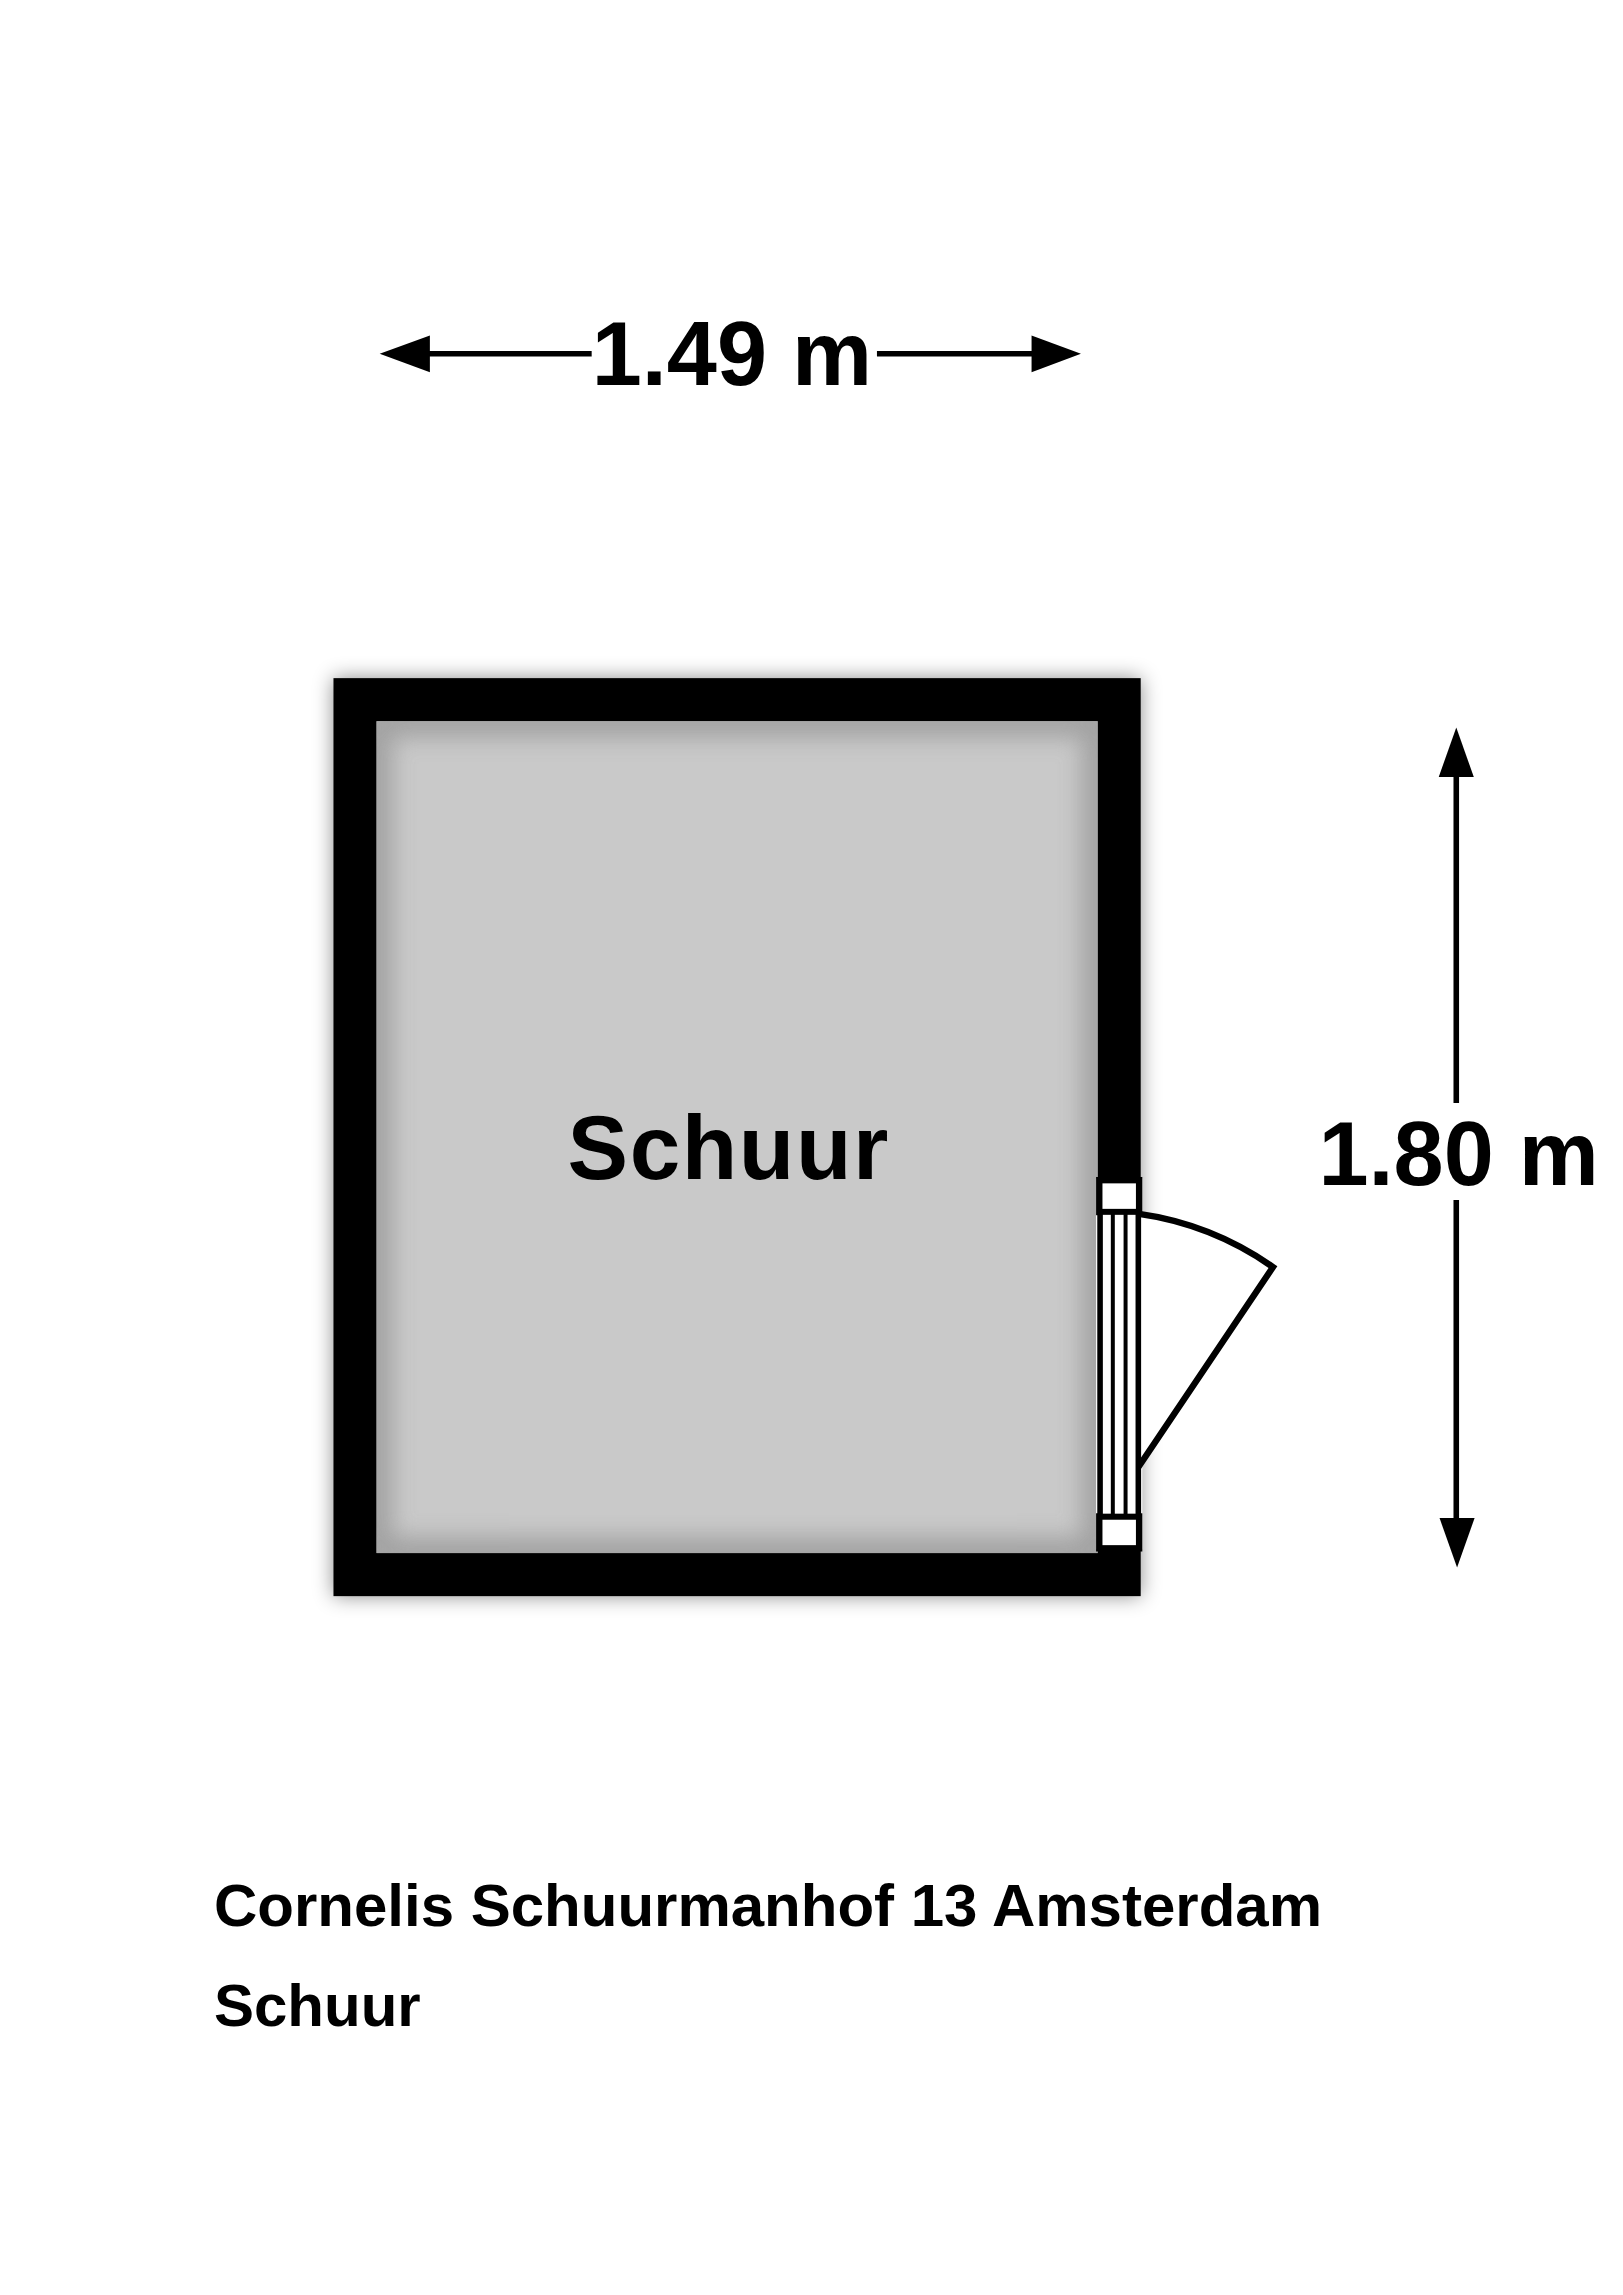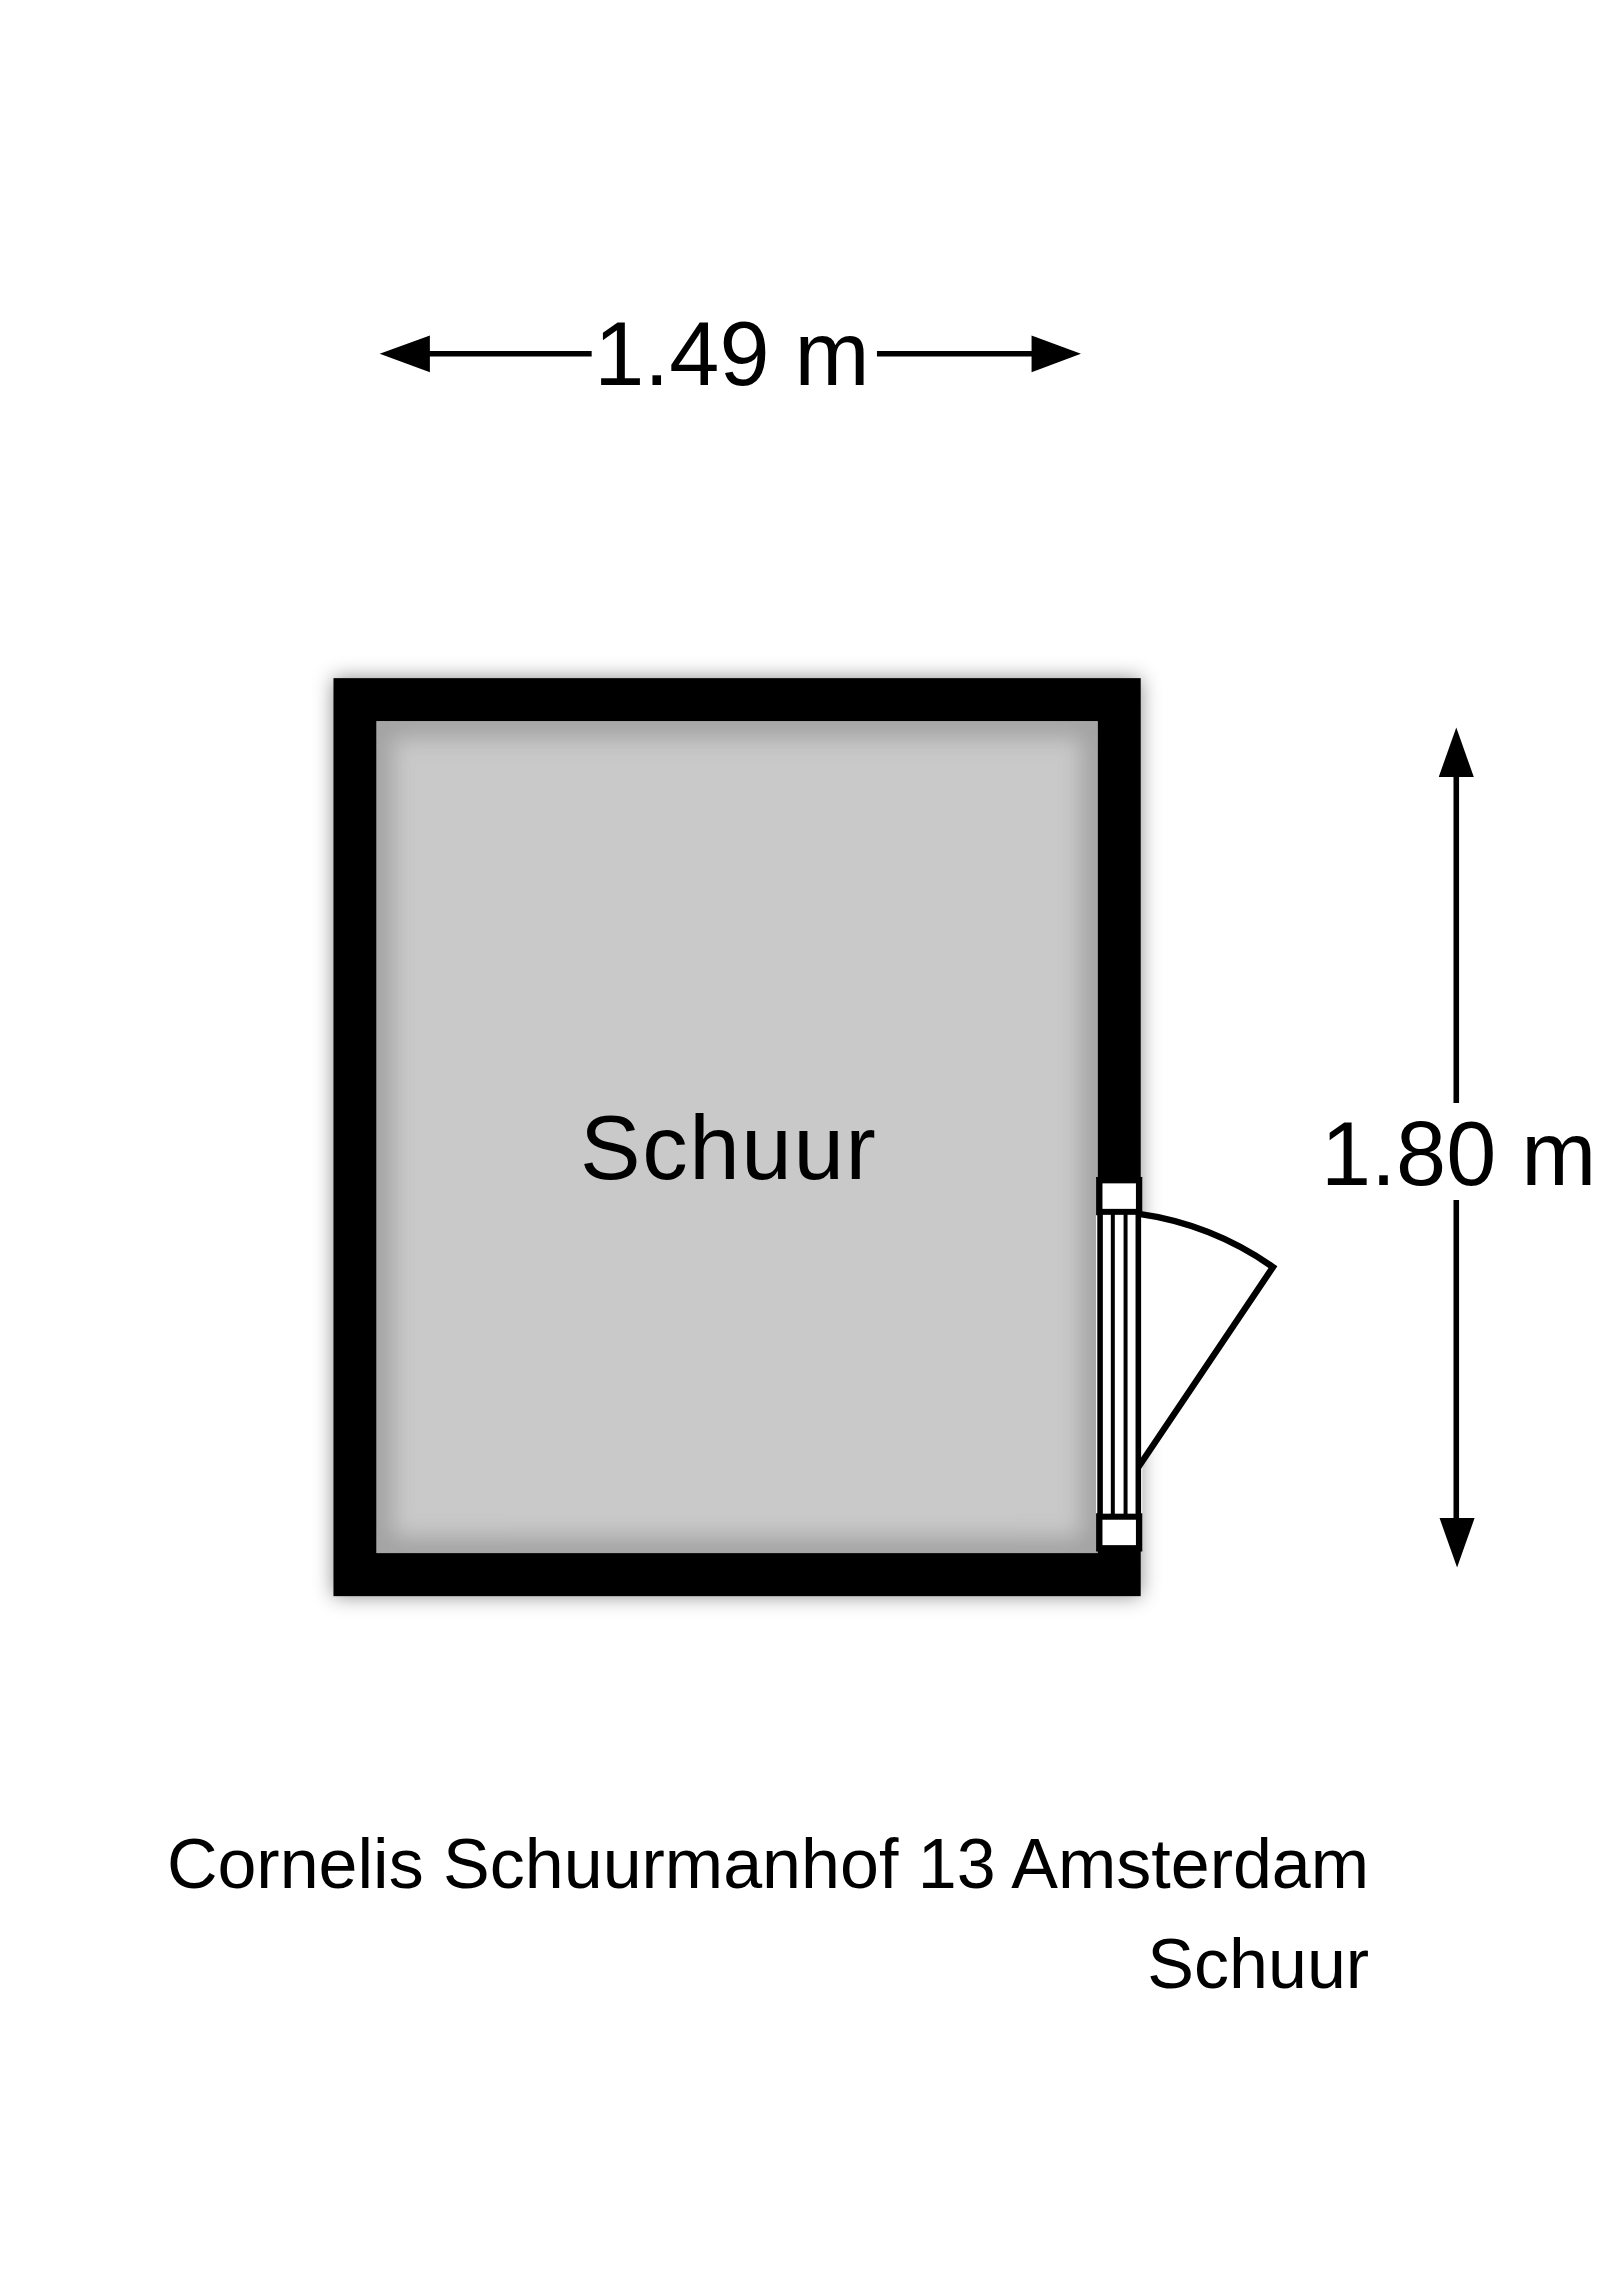--- a/index.html
+++ b/index.html
@@ -7,20 +7,21 @@
     padding: 0;
     background: #ffffff;
   }
   .canvas {
     position: relative;
     width: 1624px;
     height: 2295px;
     background: var(--background, #ffffff);
     overflow: hidden;
     font-family: "Liberation Sans", "DejaVu Sans", sans-serif;
+    font-weight: bold;
   }
   svg.plan {
     position: absolute;
     left: 0;
     top: 0;
     display: block;
   }
   
   .wall  { fill: var(--wall, #000000); }
   .floor { fill: var(--floor, #c9c9c9); }
@@ -44,24 +45,24 @@
     font-family: "Liberation Sans", "DejaVu Sans", sans-serif;
     font-size: 114px;
     letter-spacing: 2px;
     text-anchor: middle;
     fill: var(--text, #000);
   }
   
   .caption {
     position: absolute;
     left: 768px;
-    top: 1814px;
+    top: 1856px;
     transform: translateX(-50%);
-    text-align: right;
-    font-size: 70px;
+    text-align: left;
+    font-size: 60px;
     line-height: 100px;
     color: var(--text, #000);
     white-space: nowrap;
   }
 </style>
 </head>
 <body>
 
 <div class="canvas">
 

